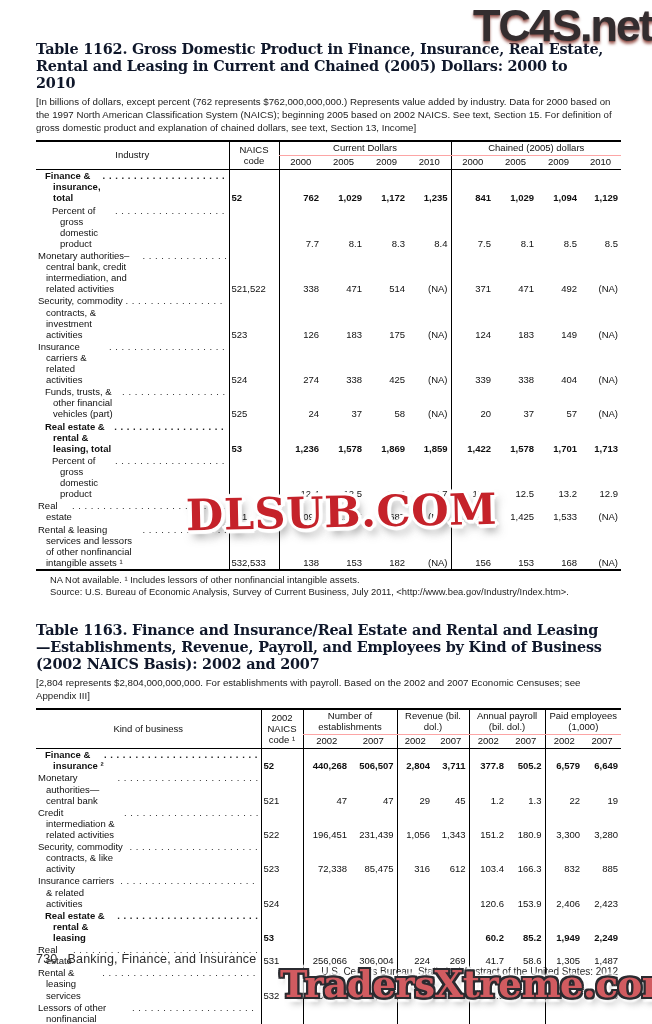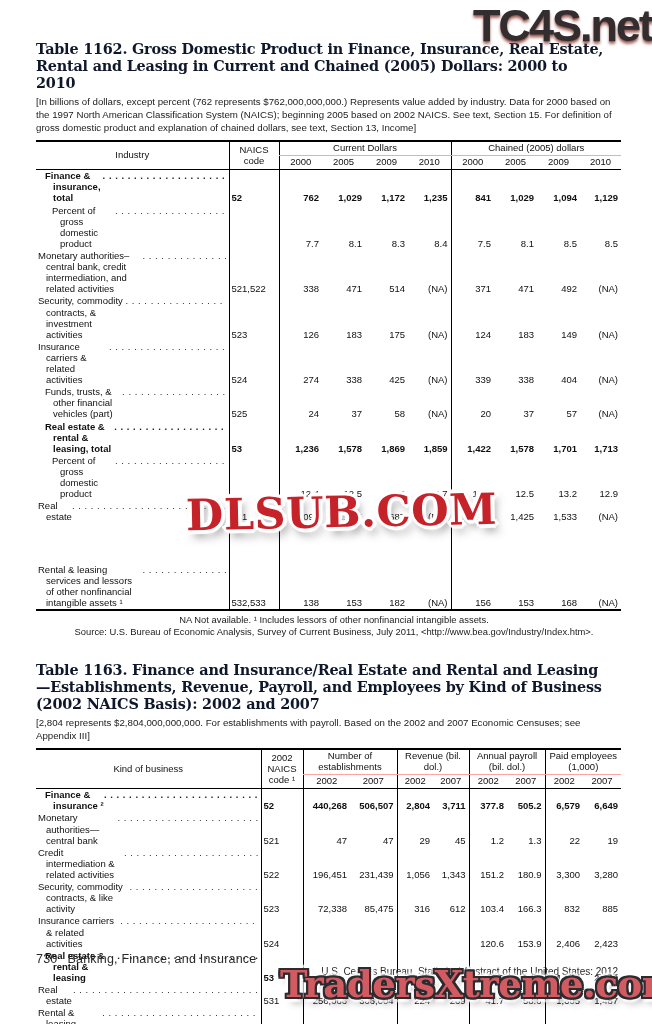--- a/index.html
+++ b/index.html
@@ -29,21 +29,21 @@
   .bl{border-left:1px solid #000;}
   table.data td{padding:0 3px 1px 2px;vertical-align:bottom;}
   td.num{text-align:right;padding-right:4px;white-space:nowrap;}
   td.code{text-align:left;padding-left:4px;white-space:nowrap;}
   tr.bold{font-weight:bold;}
   .lw{display:flex;align-items:baseline;}
   .lt{text-indent:-8px;}
   .dots{flex:1 1 auto;overflow:hidden;white-space:nowrap;color:#222;}
   .dots::after{content:" . . . . . . . . . . . . . . . . . . . . . . . . . . . . . . . . . . . . . . . . . . . .";letter-spacing:0.5px;}
 
-  .fnotes{font-size:9.4px;line-height:1.27;margin:3px 0 0 0;color:#1b1b1b;width:582px;text-align:center;}
+  .fnotes{font-size:9.4px;line-height:1.27;margin:3px 0 0 0;color:#1b1b1b;width:582px;}
   .fnotes p{margin:0;text-indent:14px;}
 
   .sec{margin-bottom:23px;}
 
   
   .wm{position:absolute;z-index:30;pointer-events:none;white-space:nowrap;}
   .wm-top{
     top:0px;right:0px;
     font-family:"Liberation Sans",sans-serif;font-weight:bold;
     font-size:45px;letter-spacing:-2px;
@@ -277,21 +277,21 @@
             <td class="num">1,425</td>
             <td class="num">1,687</td>
             <td class="num">(NA)</td>
             <td class="num bl">1,266</td>
             <td class="num">1,425</td>
             <td class="num">1,533</td>
             <td class="num">(NA)</td>
           </tr>
           <tr>
             <td>
-              <div class="lw" style="padding-left: 8px; margin-top: 40px;">
+              <div class="lw" style="padding-left: 8px;">
                 <span class="lt">Rental &amp; leasing services and lessors of other nonfinancial intangible assets ¹</span>
                 <span class="dots"></span>
               </div>
             </td>
             <td class="code bl">532,533</td>
             <td class="num bl">138</td>
             <td class="num">153</td>
             <td class="num">182</td>
             <td class="num">(NA)</td>
             <td class="num bl">156</td>

